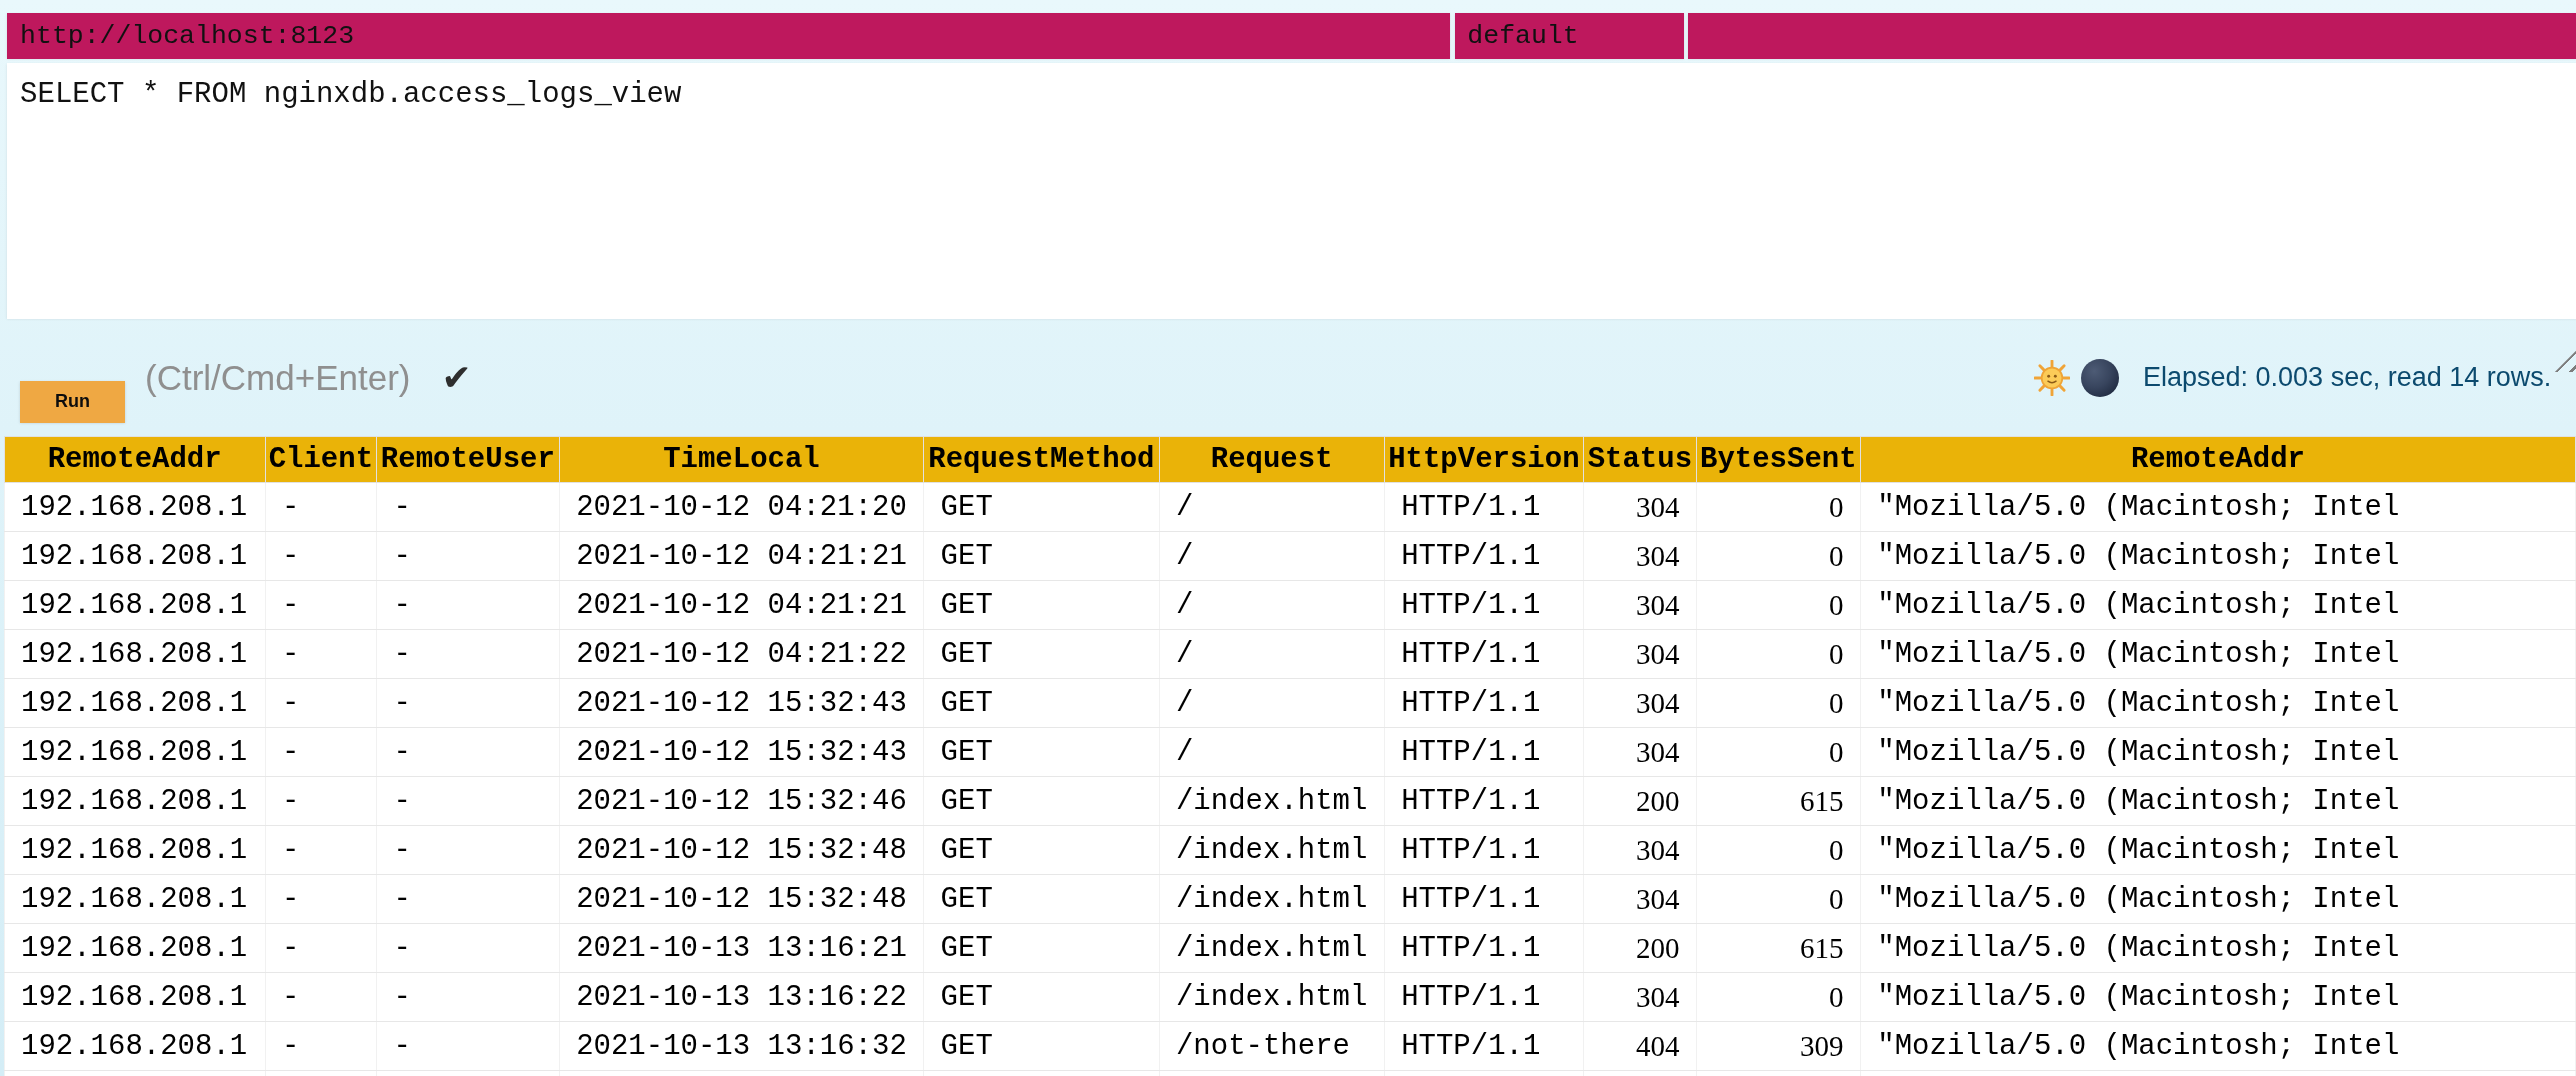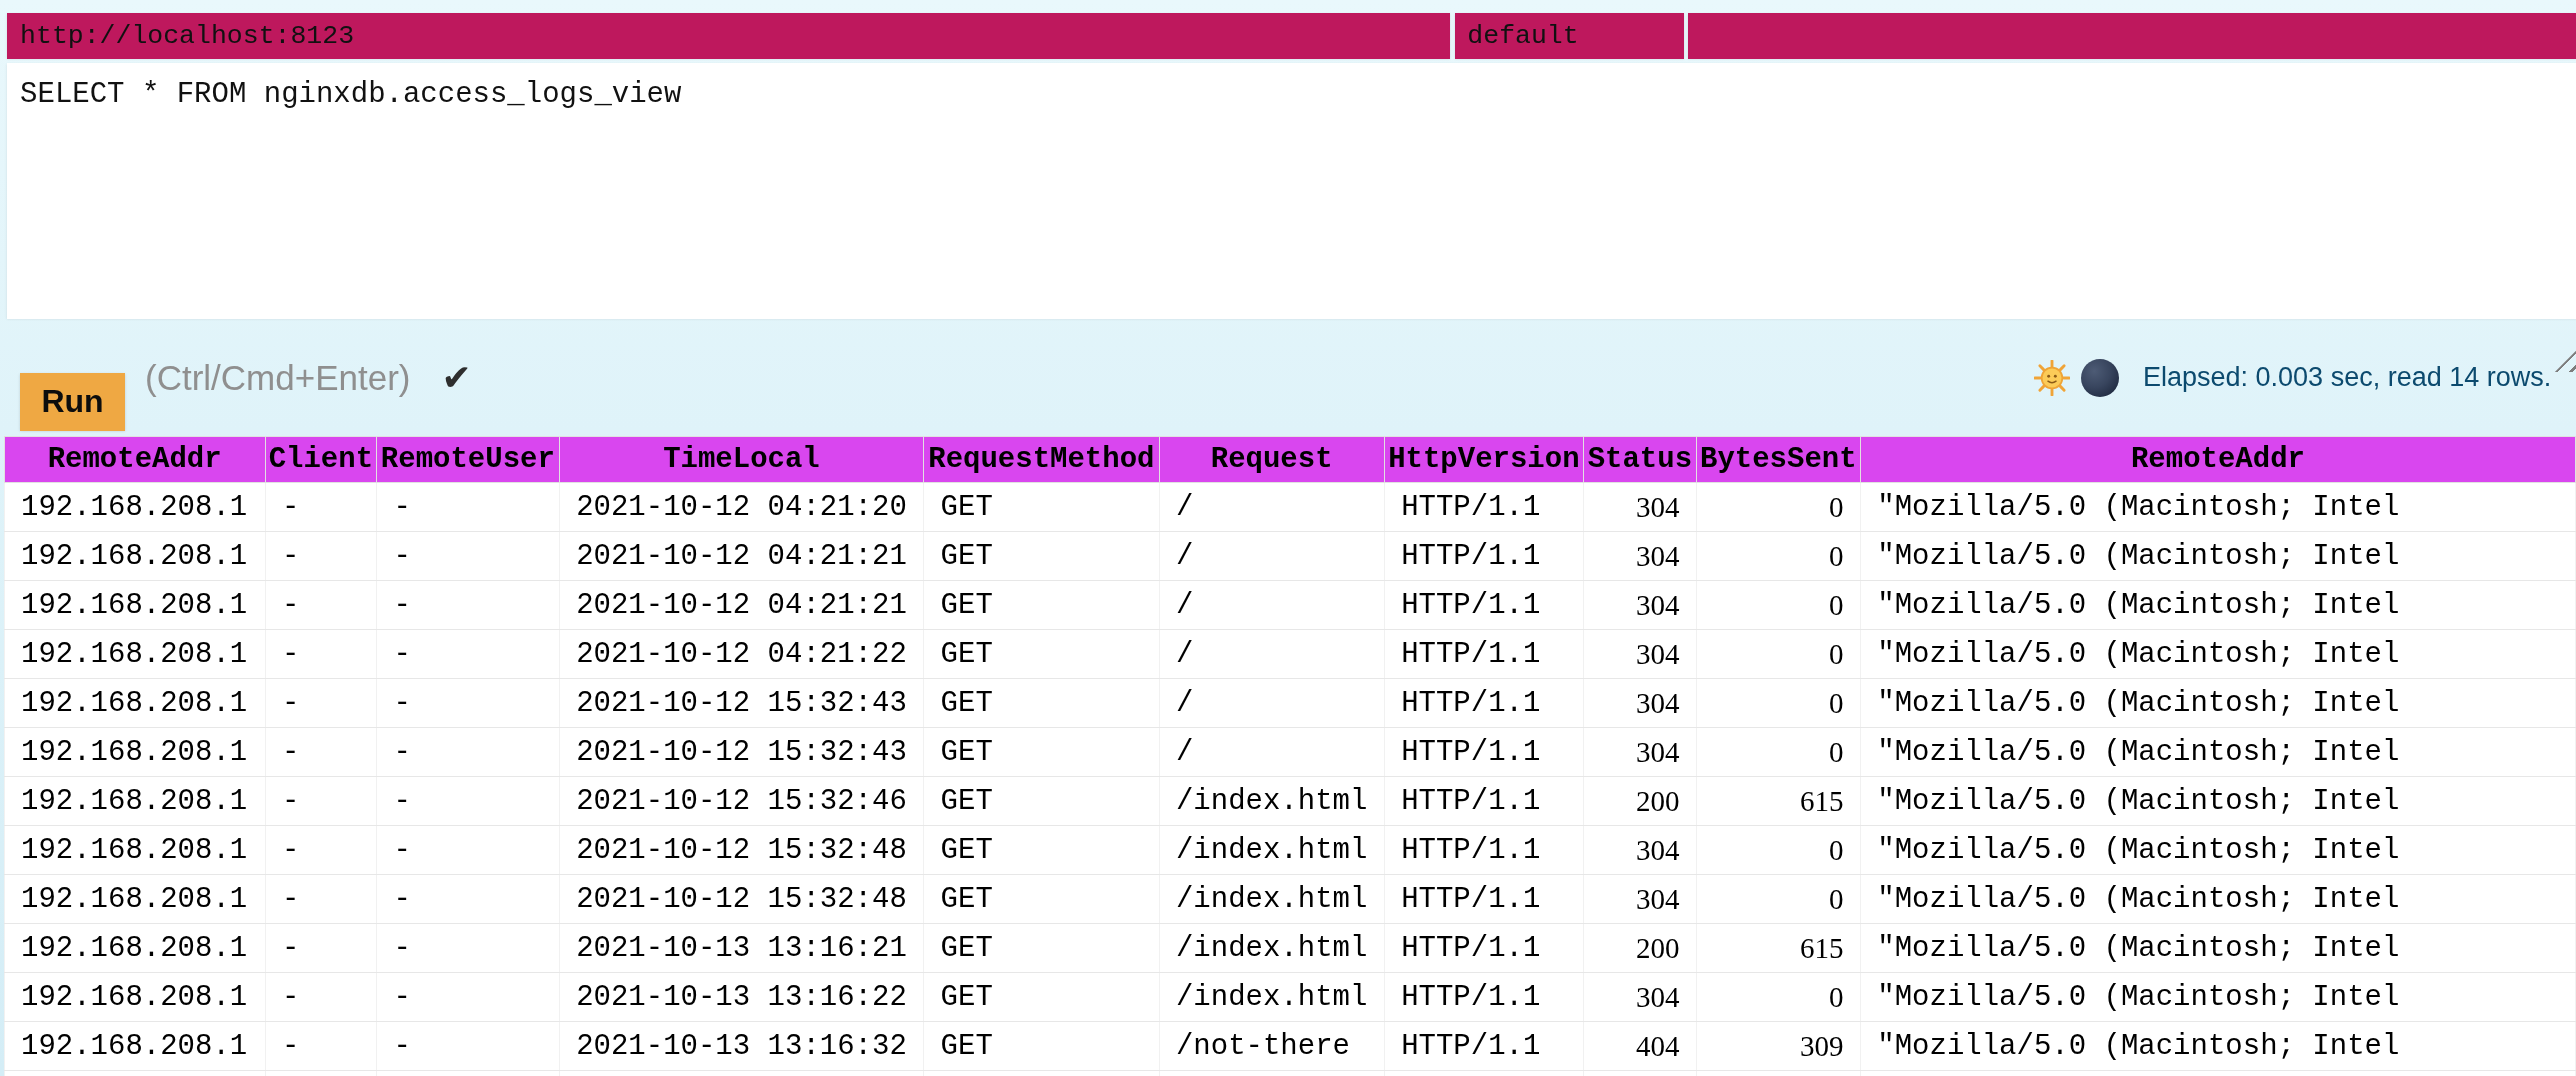--- a/index.html
+++ b/index.html
@@ -28,41 +28,41 @@
     box-shadow:0 0.9px 2.7px rgba(0,0,0,0.10);
   }
   .resize-handle {
     position:absolute; left:2547px; top:285px; width:24px; height:24px;
     background:repeating-linear-gradient(135deg, transparent 0 5.5px, #7d7d7d 5.5px 8.2px, transparent 8.2px 11px);
     clip-path:polygon(100% 0, 100% 100%, 0 100%);
   }
   
   .toolbar { position:relative; height:117px; display:flex; align-items:center; padding-left:20px; }
   .run-btn {
-    width:105px; height:58px; border:none; background:#EFA843; color:#0d0d0d;
-    font-family:"Liberation Sans",sans-serif; font-weight:bold; font-size:32px;
+    width:105px; height:42px; border:none; background:#EFA843; color:#0d0d0d;
+    font-family:"Liberation Sans",sans-serif; font-weight:bold; font-size:18px;
     cursor:pointer; box-shadow:0 0.9px 2.7px rgba(0,0,0,0.15);margin-top:48px;
   }
   .hint { color:#8F8F8F; font-size:35px; margin-left:20px; }
   .check { color:#2e2e2e; font-size:36px; margin-left:31px; font-family:"DejaVu Sans",sans-serif; }
   .right-group {
     position:absolute; left:2034px; top:0; height:117px;
     display:flex; align-items:center; white-space:nowrap;
   }
   .sun-toggle { width:36px; height:36px; cursor:pointer; }
   .moon-toggle {
     width:38px; height:38px; margin-left:11px; border-radius:50%; cursor:pointer;
     background:radial-gradient(circle at 35% 32%, #4d5b75 0%, #38455e 45%, #222d43 80%);
   }
   .stats { color:#0c4a6e; font-size:27px; margin-left:24px; }
   
   .table-zone { margin-left:3.6px; }
   table { border-collapse:collapse; table-layout:fixed; }
   th {
-    background:#d946ef; border:0.9px solid #E1E1E1; height:46px;
+    background:#eab308; border:0.9px solid #E1E1E1; height:46px;
     font-family:"Liberation Mono","DejaVu Sans Mono",monospace;
     font-weight:bold; font-size:29px; color:#000; text-align:center;
     overflow:hidden; white-space:nowrap; padding:0;
   }
   td {
     background:#fff; border:0.9px solid #F1F1F1; border-bottom-color:#E7E7E7;
     height:49px; font-family:"Liberation Mono","DejaVu Sans Mono",monospace;
     font-size:29px; color:#000; white-space:nowrap; overflow:hidden;
     padding:0 16.4px; text-align:left;
   }

